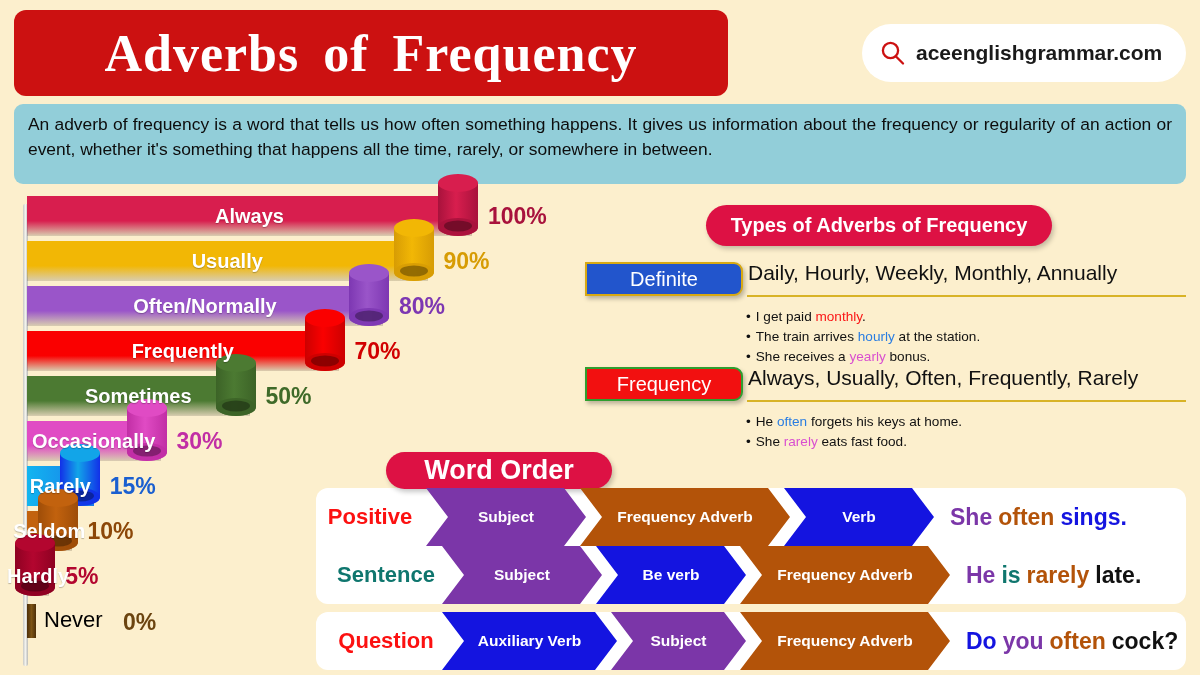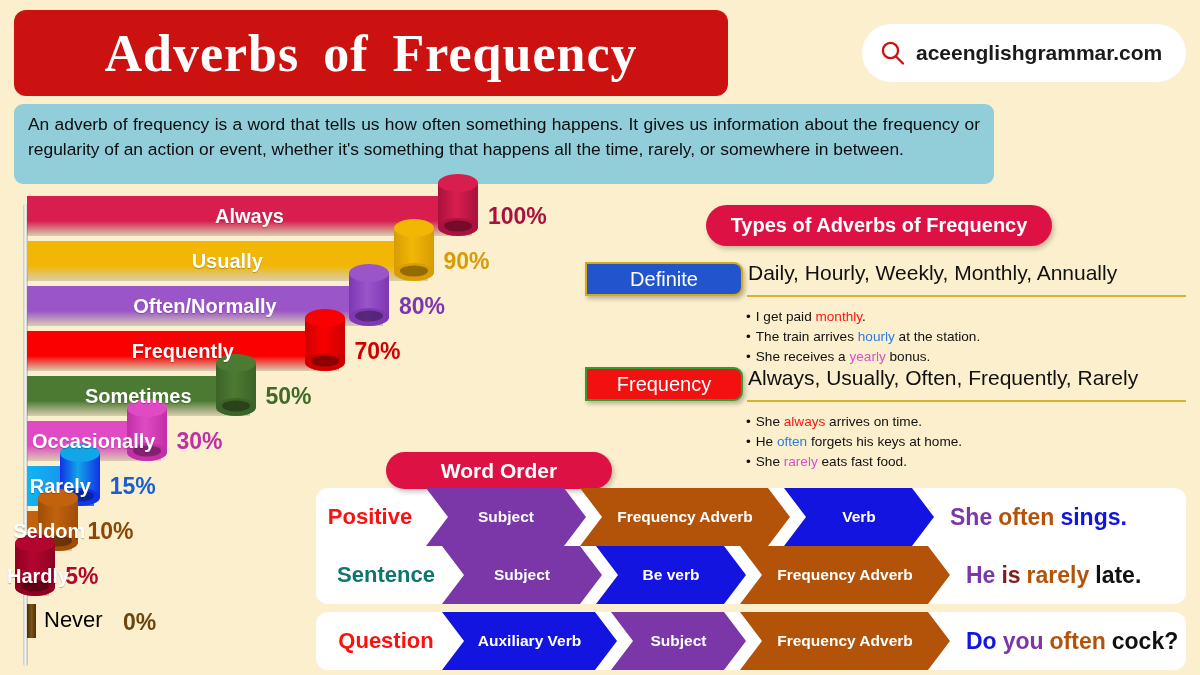--- a/index.html
+++ b/index.html
@@ -34,21 +34,21 @@
   .mag { width: 26px; height: 26px; flex: 0 0 26px; }
   .search-value { font-size: 21px; font-weight: 700; color: #1a1a1a; }
   .search-btn {
     width: 106px; height: 58px; background: #cc1111; border-radius: 29px;
     display: flex; align-items: center; justify-content: center;
     color: #fff; font-size: 20px; font-weight: 700; border: none; cursor: pointer;
   }
 
   
   .intro {
-    position: absolute; left: 14px; top: 104px; width: 980px; height: 80px;
+    position: absolute; left: 14px; top: 104px; width: 1172px; height: 80px;
     background: #92ced9; border-radius: 9px;
     padding: 8px 14px 6px 14px;
     font-size: 17.4px; line-height: 25px; color: #0d0d0d;
     text-align: justify;
   }
 
   
   .chart { position: absolute; left: 0; top: 196px; width: 600px; height: 478px; }
   .axis {
     position: absolute; left: 23px; top: 8px; width: 5px; height: 462px;
@@ -104,21 +104,21 @@
   }
   .type-bullets { margin-top: 11px; padding-left: 161px; }
   .bullet { font-size: 13.6px; color: #111; line-height: 20px; white-space: nowrap; }
   .bullet::before { content: "\2022"; margin-right: 5px; }
 
   
   .wo-pill {
     position: absolute; left: 386px; top: 452px; width: 226px; height: 37px;
     background: #dd1144; border-radius: 19px;
     display: flex; align-items: center; justify-content: center;
-    color: #fff; font-size: 21px; font-weight: 700;
+    color: #fff; font-size: 27px; font-weight: 700;
     box-shadow: 2px 3px 5px rgba(0,0,0,.22); z-index: 5; text-align: right;
   }
   .wo-card {
     position: absolute; background: #fff; border-radius: 12px;
   }
   .wo-card.a { left: 316px; top: 488px; width: 870px; height: 116px; }
   .wo-card.b { left: 316px; top: 612px; width: 870px; height: 58px; }
   .wo-row { position: absolute; left: 0; height: 58px; width: 870px; }
   .wo-kind {
     position: absolute; left: 0; top: 0; width: 140px; height: 58px;
@@ -354,21 +354,20 @@
         <div class="bullet"><span>She receives a </span><span style="color: rgb(217, 79, 208);">yearly</span><span> bonus.</span></div>
       </div>
     </div>
     <div class="type-block" style="top: 367px;">
       <div class="type-head">
         <div class="type-tag" style="background: rgb(242, 16, 16); border: 2px solid rgb(47, 158, 47);">Frequency</div>
         <div class="type-words">Always, Usually, Often, Frequently, Rarely</div>
         <div class="type-rule"></div>
       </div>
       <div class="type-bullets">
-        <div class="bullet"><span>She </span><span style="color: rgb(250, 22, 22);">always</span><span> arrives on time.</span></div>
         <div class="bullet"><span>He </span><span style="color: rgb(42, 125, 225);">often</span><span> forgets his keys at home.</span></div>
         <div class="bullet"><span>She </span><span style="color: rgb(217, 79, 208);">rarely</span><span> eats fast food.</span></div>
       </div>
     </div>
   </div>
 
 <div class="wo-pill">Word Order</div>
 <div class="wo-card a"></div>
 <div class="wo-card b"></div>
 <div id="wo-root">
@@ -383,21 +382,21 @@
         <span style="color: rgb(20, 20, 224);">sings.</span>
       </div>
     </div>
     <div class="wo-row" style="position: absolute; left: 316px; top: 546px;">
       <div class="wo-kind" style="color: #0f766e;">Sentence</div>
       <div class="chev" style="left: 126px; width: 160px; background: rgb(123, 54, 168); z-index: 10;">Subject</div>
       <div class="chev" style="left: 280px; width: 150px; background: rgb(20, 20, 224); z-index: 9;">Be verb</div>
       <div class="chev" style="left: 424px; width: 210px; background: rgb(179, 83, 9); z-index: 8;">Frequency Adverb</div>
       <div class="wo-example" style="left: 650px;">
         <span style="color: rgb(123, 54, 168);">He</span>
-        <span style="color: #7f1d1d;">is</span>
+        <span style="color: #0f766e;">is</span>
         <span style="color: rgb(179, 83, 9);">rarely</span>
         <span style="color: rgb(17, 17, 17);">late.</span>
       </div>
     </div>
     <div class="wo-row" style="position: absolute; left: 316px; top: 612px;">
       <div class="wo-kind" style="color: rgb(252, 17, 17);">Question</div>
       <div class="chev" style="left: 126px; width: 175px; background: rgb(20, 20, 224); z-index: 10;">Auxiliary Verb</div>
       <div class="chev" style="left: 295px; width: 135px; background: rgb(123, 54, 168); z-index: 9;">Subject</div>
       <div class="chev" style="left: 424px; width: 210px; background: rgb(179, 83, 9); z-index: 8;">Frequency Adverb</div>
       <div class="wo-example" style="left: 650px;">

